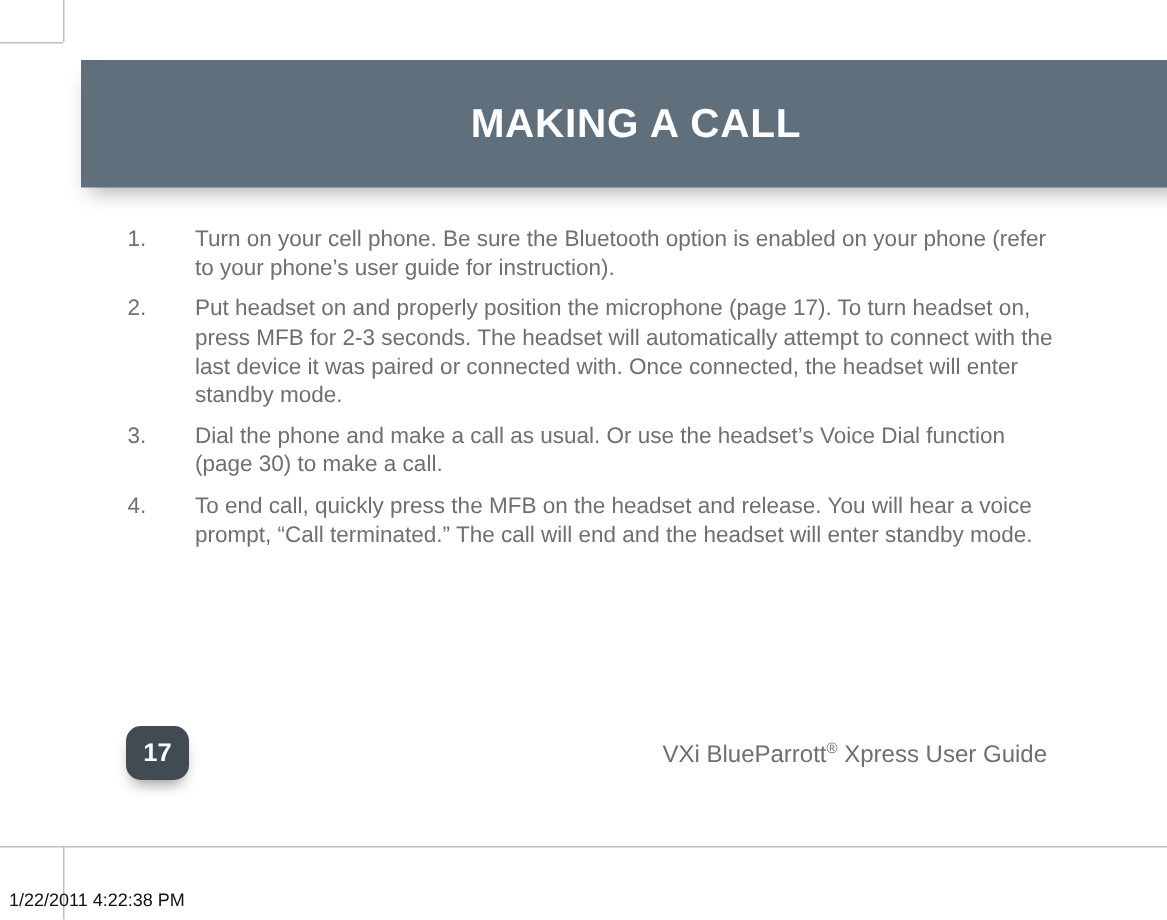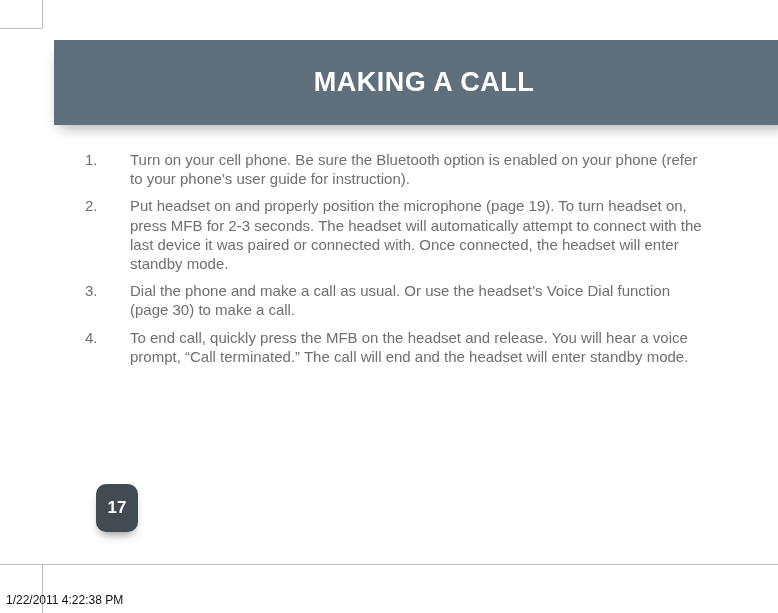--- a/index.html
+++ b/index.html
@@ -65,32 +65,31 @@
     left: 70px;
     top: 478px;
     width: 650px;
     height: 58px;
   }
   .page-num-badge {
     position: absolute;
     left: 14px;
     top: 6px;
     width: 42px;
-    height: 48px;
+    height: 36px;
     background: #424b52;
     border-radius: 10px;
     color: #fff;
     display: flex;
     align-items: center;
     justify-content: center;
     font-weight: 800;
     font-size: 17px;
     box-shadow: 0 6px 10px -4px rgba(0,0,0,0.45);
     font-family: Arial, sans-serif;
-    margin-left: 12px;
   }
   .guide-name {
     position: absolute;
     right: 22px;
     top: 16px;
     color: #6f6f6f;
     font-size: 16px;
     font-family: "Arial Narrow", Arial, sans-serif;
     font-stretch: condensed;
   }
@@ -152,35 +151,38 @@
 </div>
 
 <div class="content">
   <ol class="steps">
     <li>
       <span class="num">1.</span>
       <span class="txt">Turn on your cell phone. Be sure the Bluetooth option is enabled on your phone (refer to your phone’s user guide for instruction).</span>
     </li>
     <li>
       <span class="num">2.</span>
-      <span class="txt">Put headset on and properly position the microphone (page 19). To turn headset on, press MFB for 2-3 seconds. The headset will automatically attempt to connect with the last device it was paired or connected with. Once connected, the headset will enter standby mode.</span>
+      <span class="txt">Put headset on and properly position the microphone (page 17). To turn headset on, press MFB for 2-3 seconds. The headset will automatically attempt to connect with the last device it was paired or connected with. Once connected, the headset will enter standby mode.</span>
     </li>
     <li>
       <span class="num">3.</span>
       <span class="txt">Dial the phone and make a call as usual. Or use the headset’s Voice Dial function (page 30) to make a call.</span>
     </li>
     <li>
       <span class="num">4.</span>
       <span class="txt">To end call, quickly press the MFB on the headset and release. You will hear a voice prompt, “Call terminated.” The call will end and the headset will enter standby mode.</span>
     </li>
   </ol>
 </div>
 
 <div class="footer-area">
   <div class="page-num-badge">17</div>
+  <div class="guide-name">
+    <span>VXi BlueParrott</span><sup>®</sup><span> Xpress User Guide</span>
+  </div>
 </div>
 
 <div class="bleed-line"></div>
 <div class="bleed-line-v"></div>
 
 <div class="slug">
   <span class="right">1/22/2011   4:22:38 PM</span>
 </div>
 
 </body></html>

